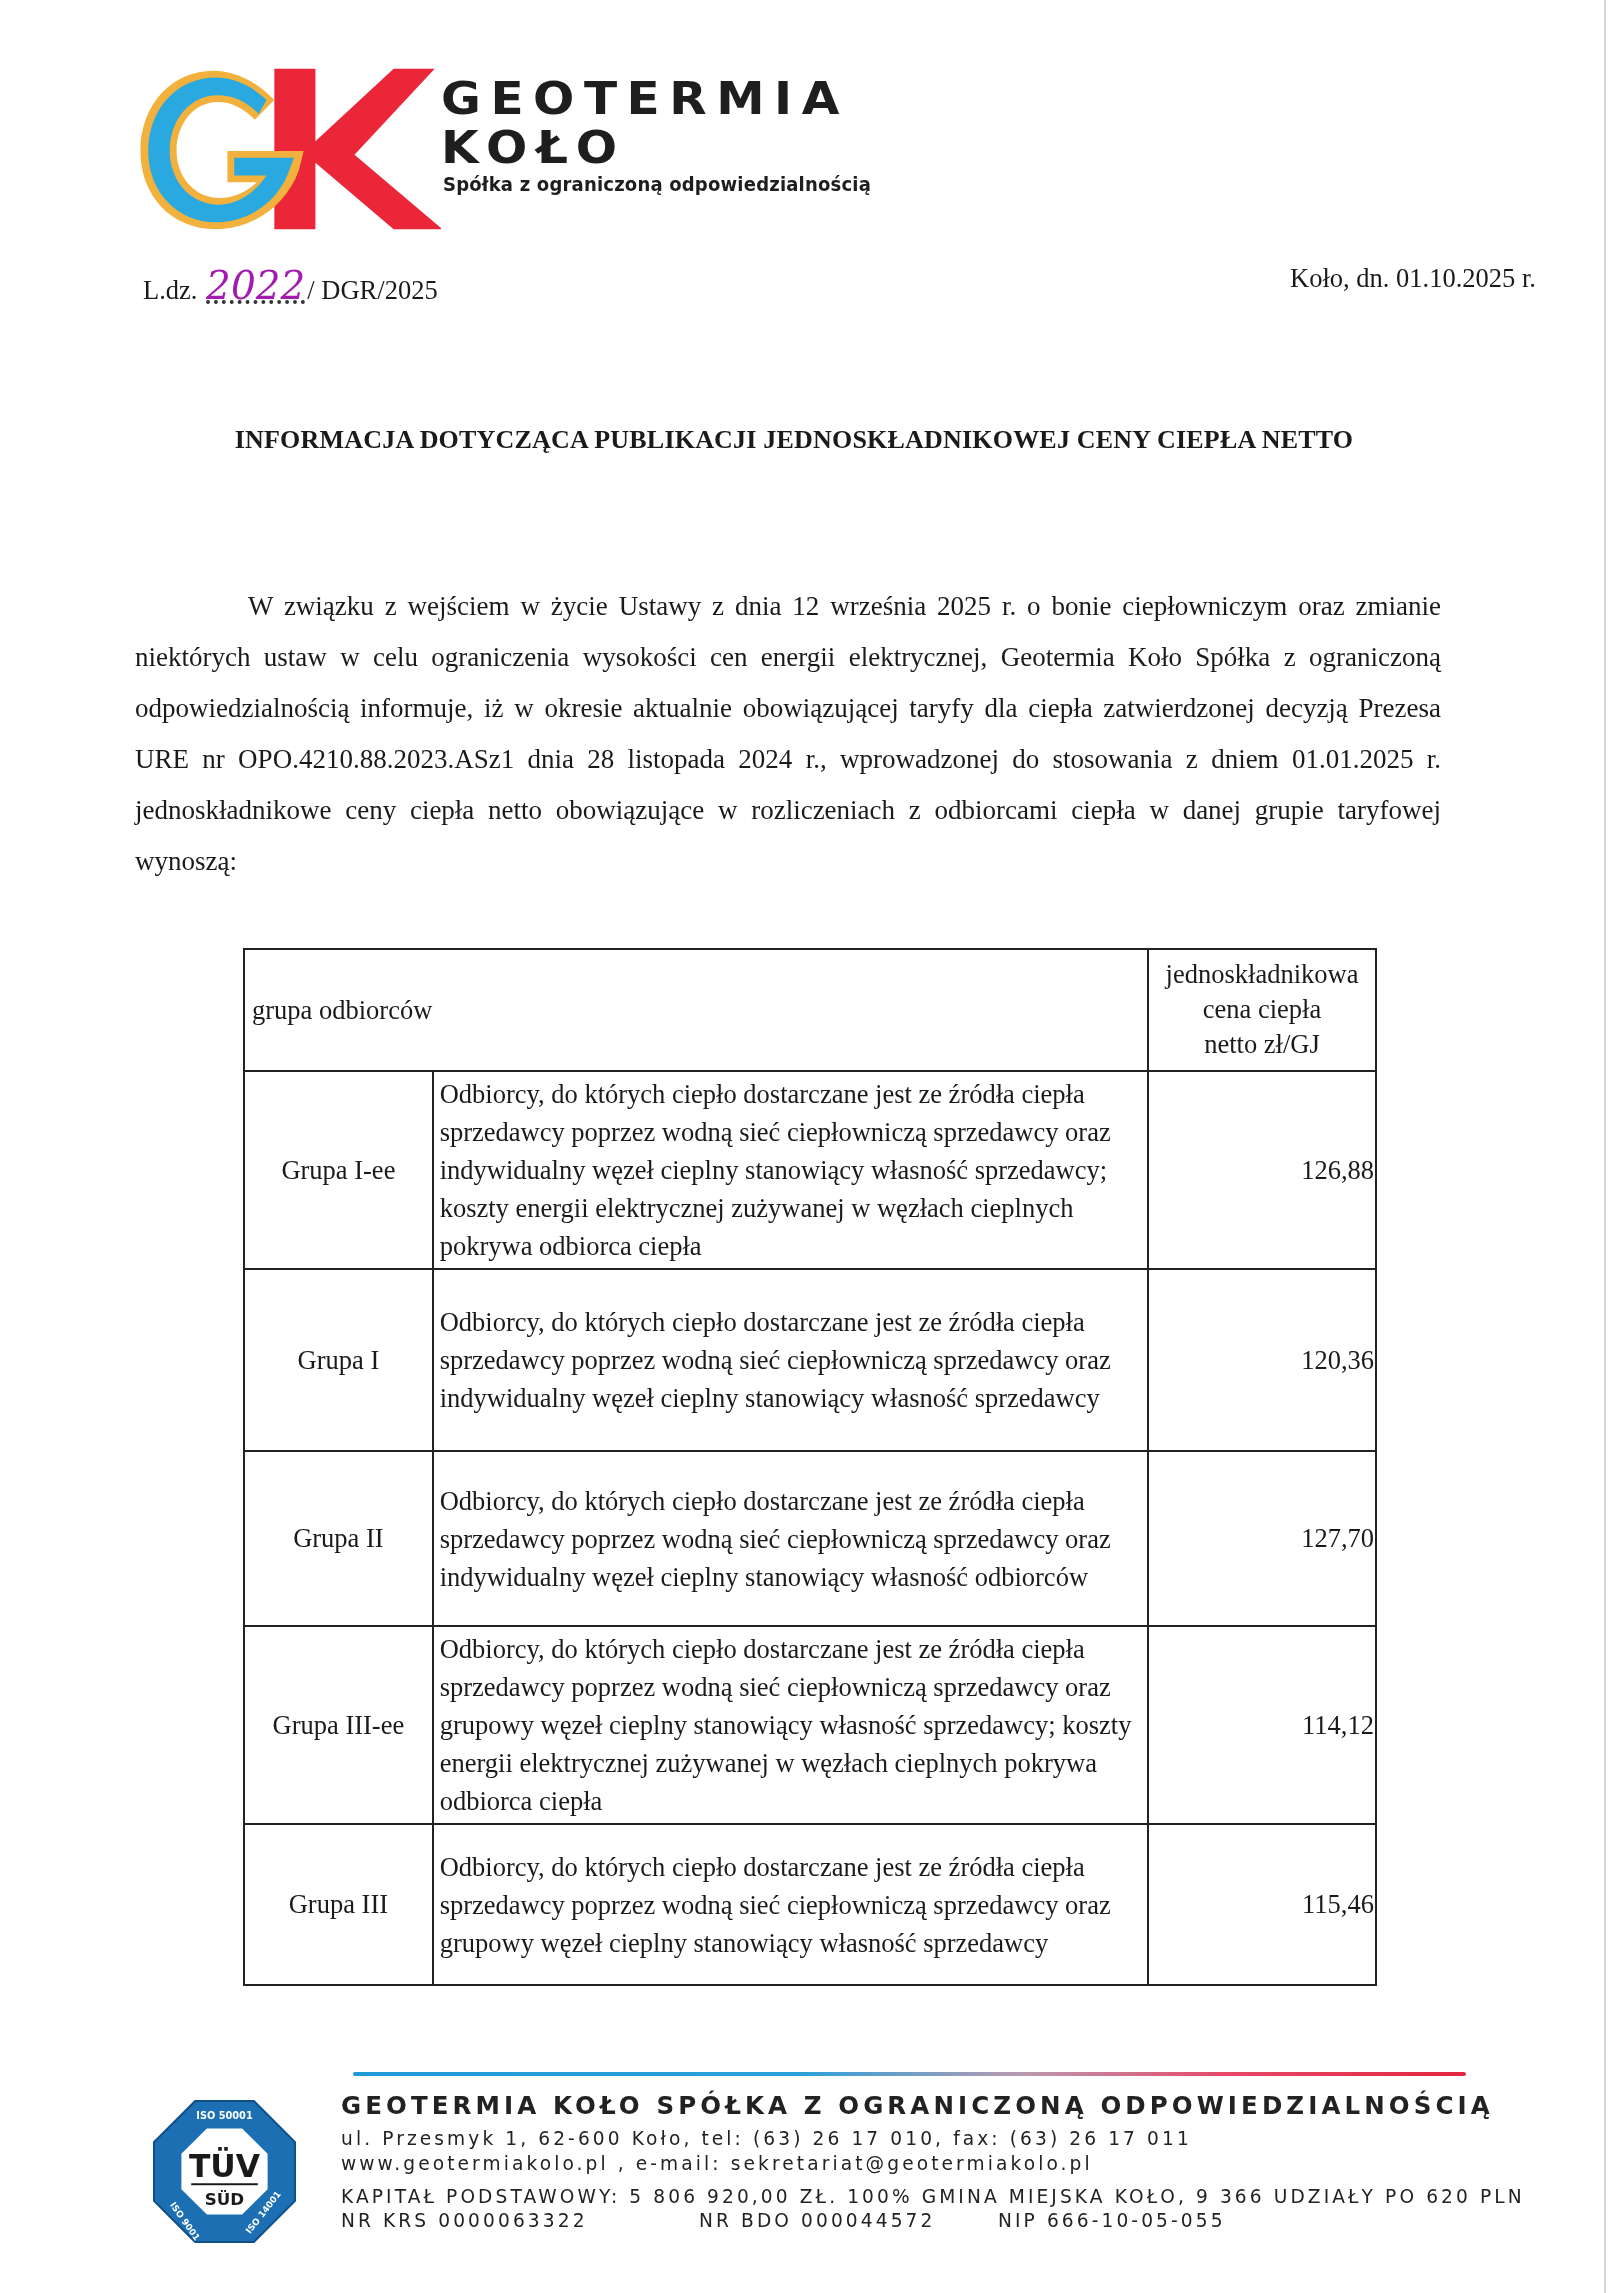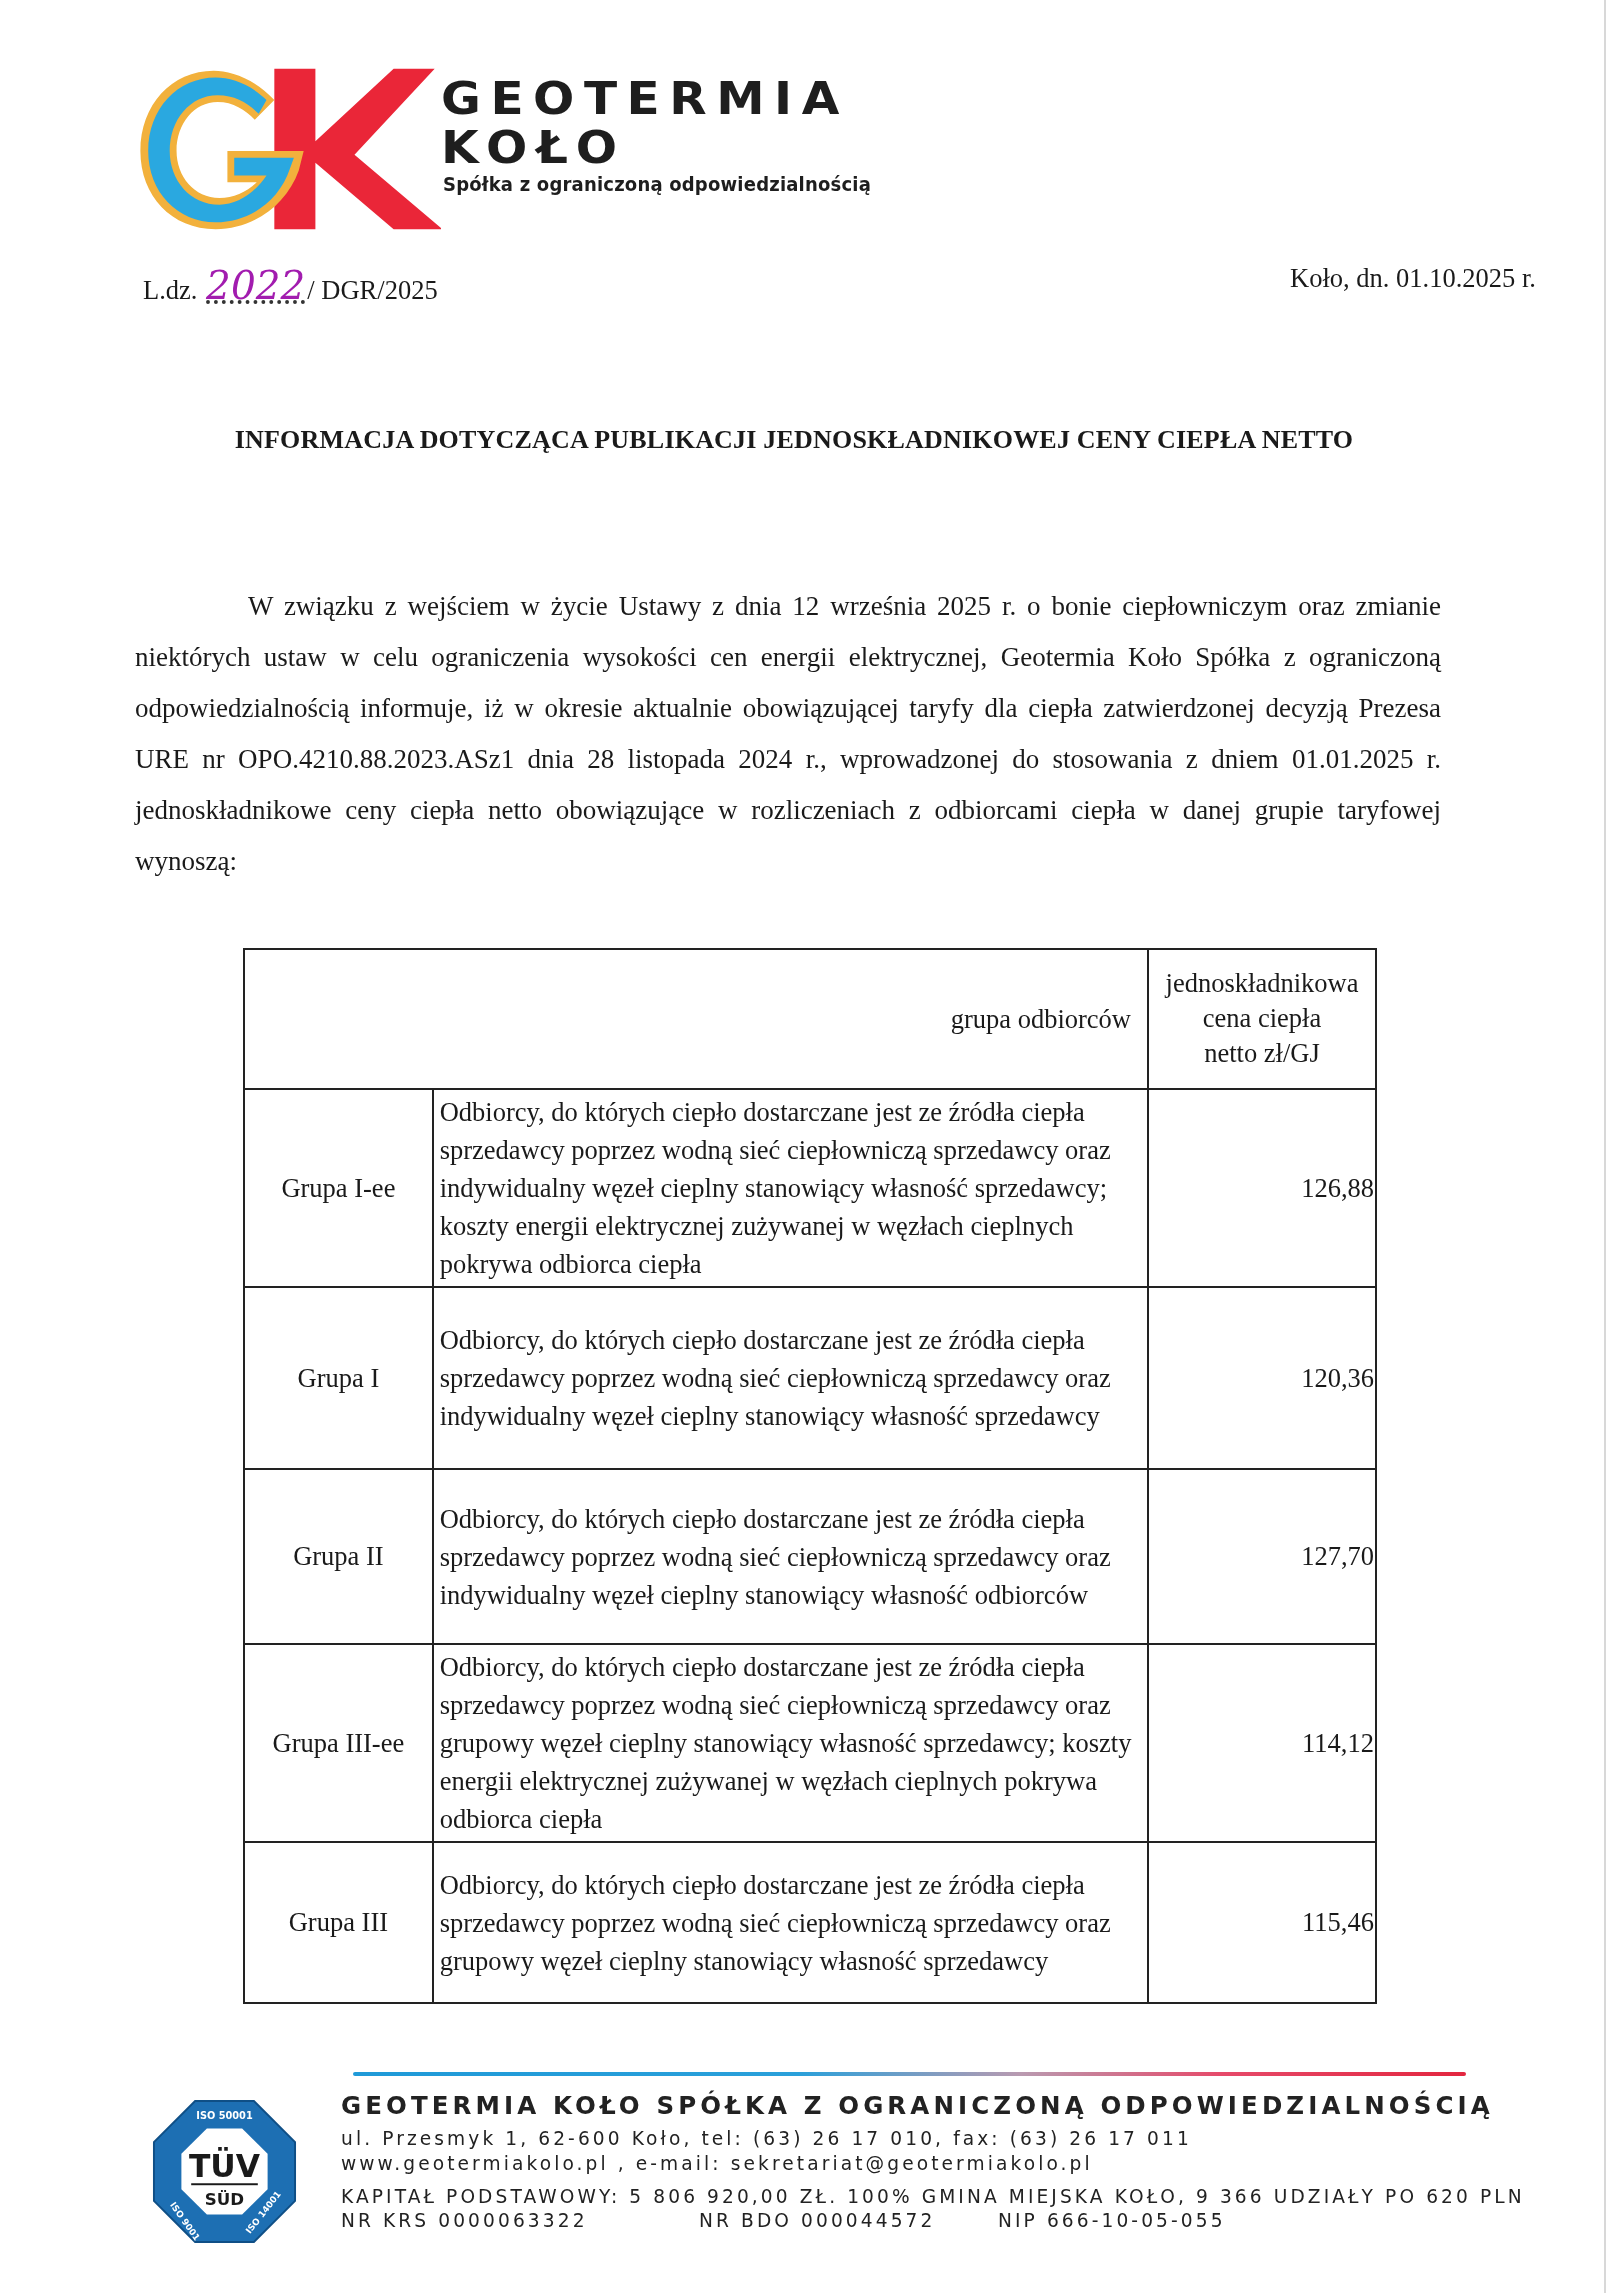--- a/index.html
+++ b/index.html
@@ -19,21 +19,21 @@
   .ldz-num { color: #a21caf; font-family: "DejaVu Serif", serif; font-style: italic; font-size: 39px; text-decoration: underline dotted #333; margin: 1px 2px; }
   .place-date { position: absolute; left: 1147px; top: 0; white-space: nowrap; }
 
   .doc-title { position: absolute; top: 425px; left: 0; width: 1588px; text-align: center; font-weight: bold; font-size: 26px; letter-spacing: 0.2px; }
 
   .body-text { position: absolute; left: 135px; top: 581px; width: 1306px; font-size: 27px; line-height: 51px; text-align: justify; text-indent: 113px; margin: 0; }
 
   
   table.tariff { position: absolute; left: 243px; top: 948px; width: 1134px; border-collapse: collapse; font-size: 26.5px; }
   table.tariff td, table.tariff th { border: 2px solid #222; font-weight: normal; vertical-align: middle; }
-  th.h-group { height: 106px; text-align: right; padding: 16px; }
+  th.h-group { height: 106px; text-align: left; padding: 7px; }
   th.h-price { width: 226px; text-align: center; line-height: 35px; padding: 2px 0 3.9px 0; }
   td.g-name { width: 179px; text-align: center; padding: 0 3.9px; }
   td.g-desc { text-align: left; padding: 2px 5.9px 2px 5.9px; line-height: 38px; }
   td.g-price { text-align: right; }
   tr.r1 td { height: 192px; }
   tr.r2 td { height: 176px; }
   tr.r3 td { height: 169px; }
   tr.r4 td { height: 192px; }
   tr.r5 td { height: 155px; }
 

